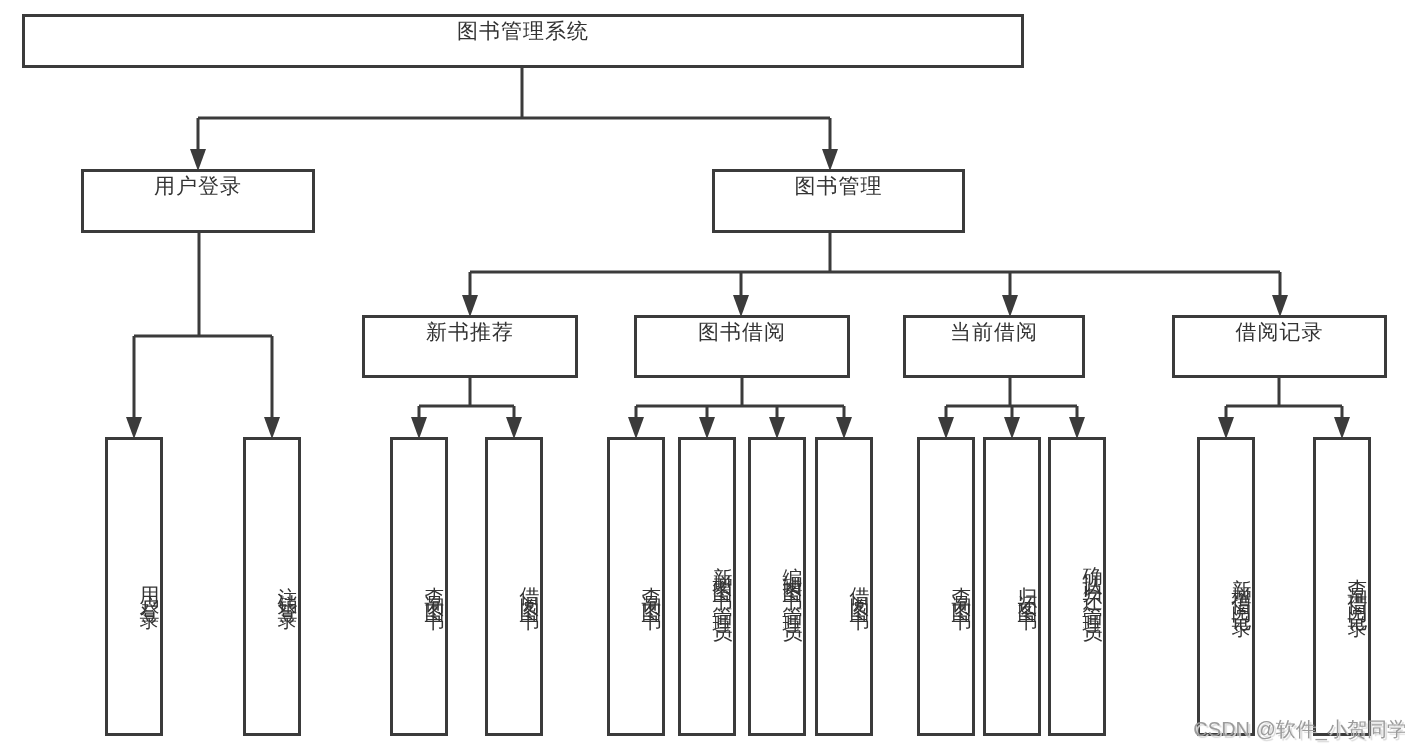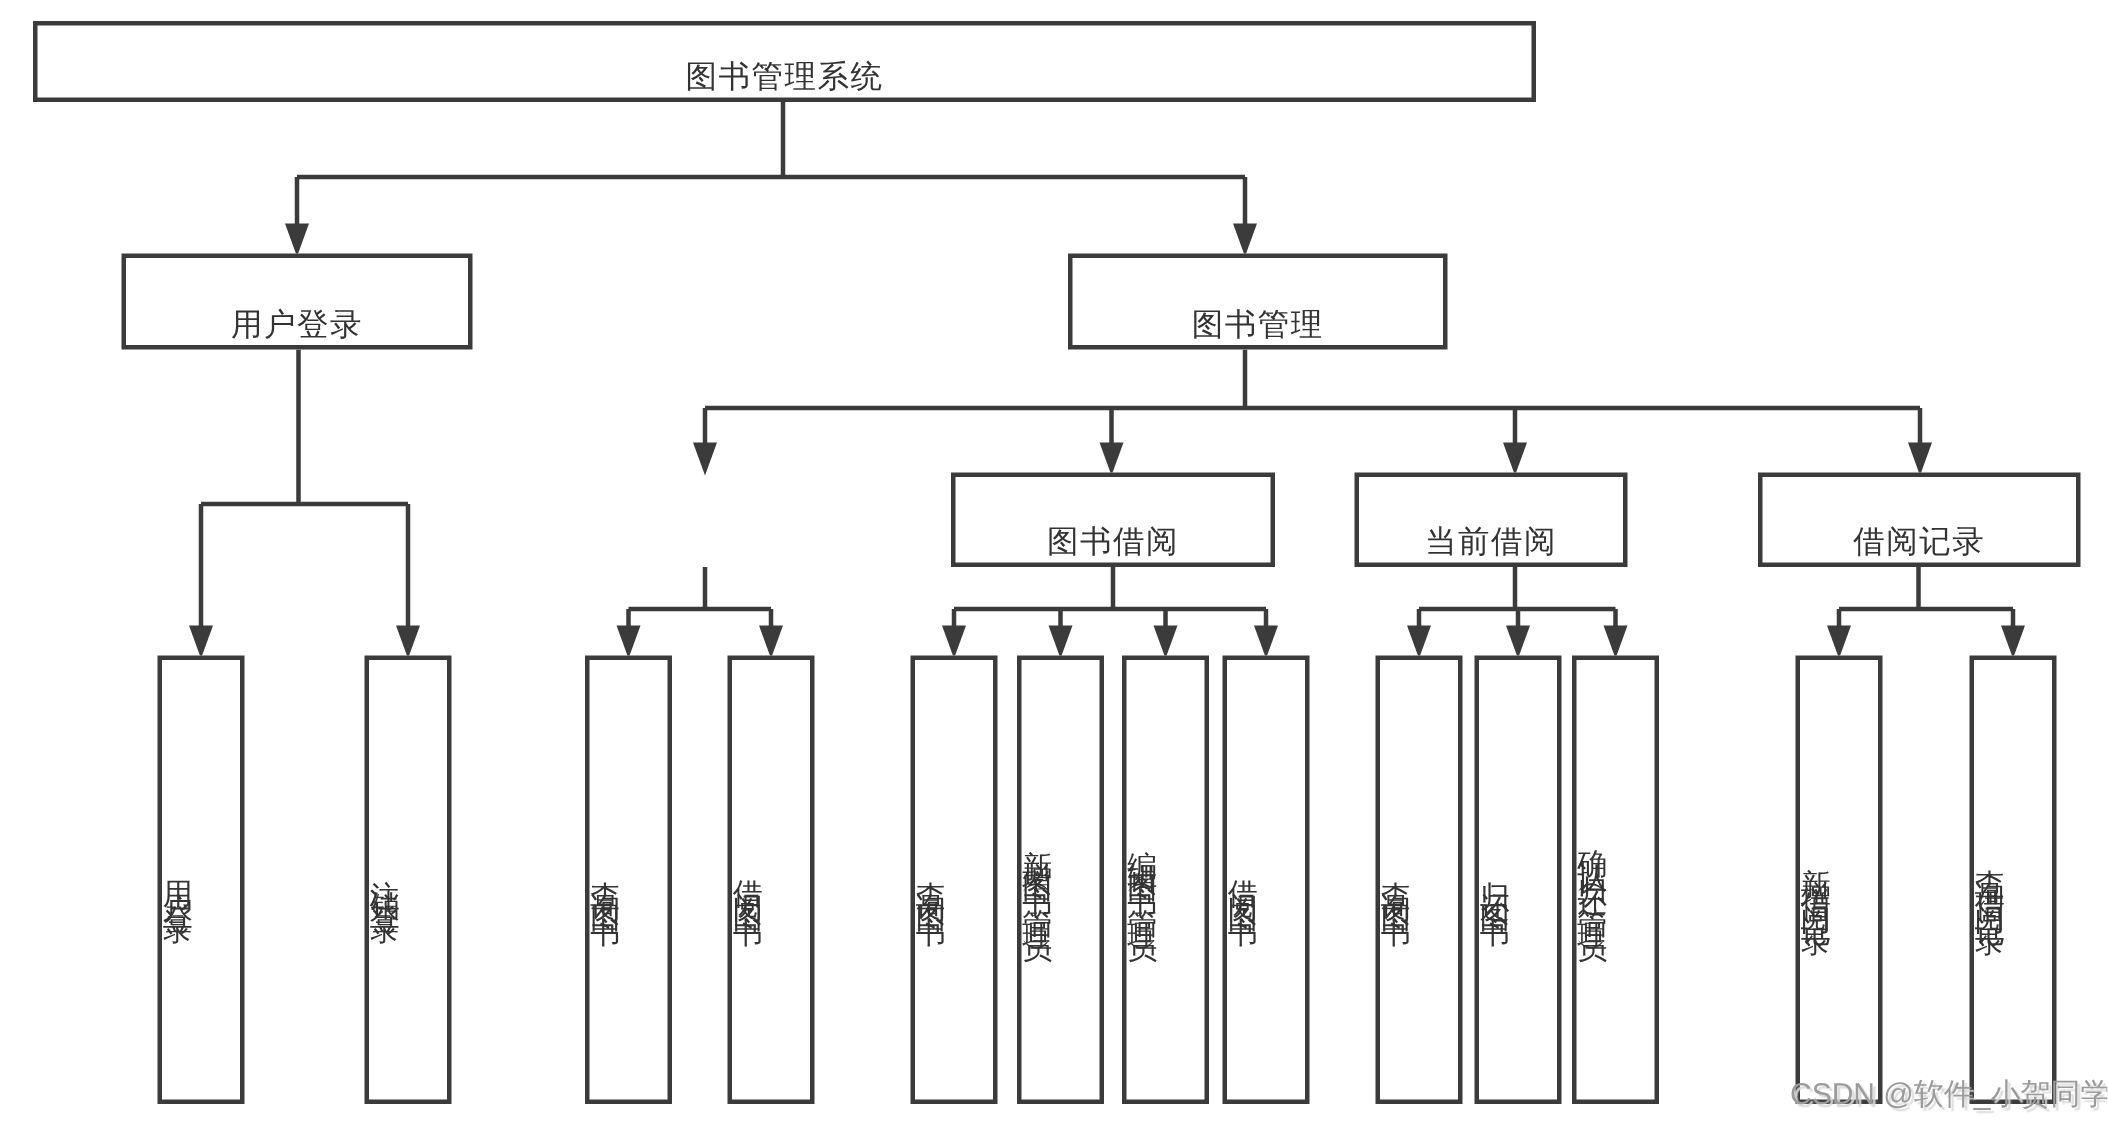--- a/index.html
+++ b/index.html
@@ -16,21 +16,21 @@
     left: 0; top: 0;
     width: 1405px; height: 747px;
     pointer-events: none;
   }
   .box {
     position: absolute;
     box-sizing: border-box;
     border: 3px solid #3b3b3b;
     background: #ffffff;
     display: flex;
-    align-items: flex-end;
+    align-items: flex-start;
     justify-content: center;
     color: #333333;
   }
   .h-box { font-size: 21px; letter-spacing: 1px; }
   .root-box  { left: 22px;  top: 14px;  width: 1002px; height: 54px; }
   .l2a { left: 81px;  top: 169px; width: 234px; height: 64px; }
   .l2b { left: 712px; top: 169px; width: 253px; height: 64px; }
   .l3  { top: 315px; height: 63px; }
   .l3a { left: 362px;  width: 216px; }
   .l3b { left: 634px;  width: 216px; }
@@ -97,20 +97,23 @@
     <span>图书管理系统</span>
   </div>
 
   <div class="box h-box l2a">
     <span>用户登录</span>
   </div>
   <div class="box h-box l2b">
     <span>图书管理</span>
   </div>
 
+  <div class="box h-box l3 l3a">
+    <span>新书推荐</span>
+  </div>
   <div class="box h-box l3 l3b">
     <span>图书借阅</span>
   </div>
   <div class="box h-box l3 l3c">
     <span>当前借阅</span>
   </div>
   <div class="box h-box l3 l3d">
     <span>借阅记录</span>
   </div>
 

